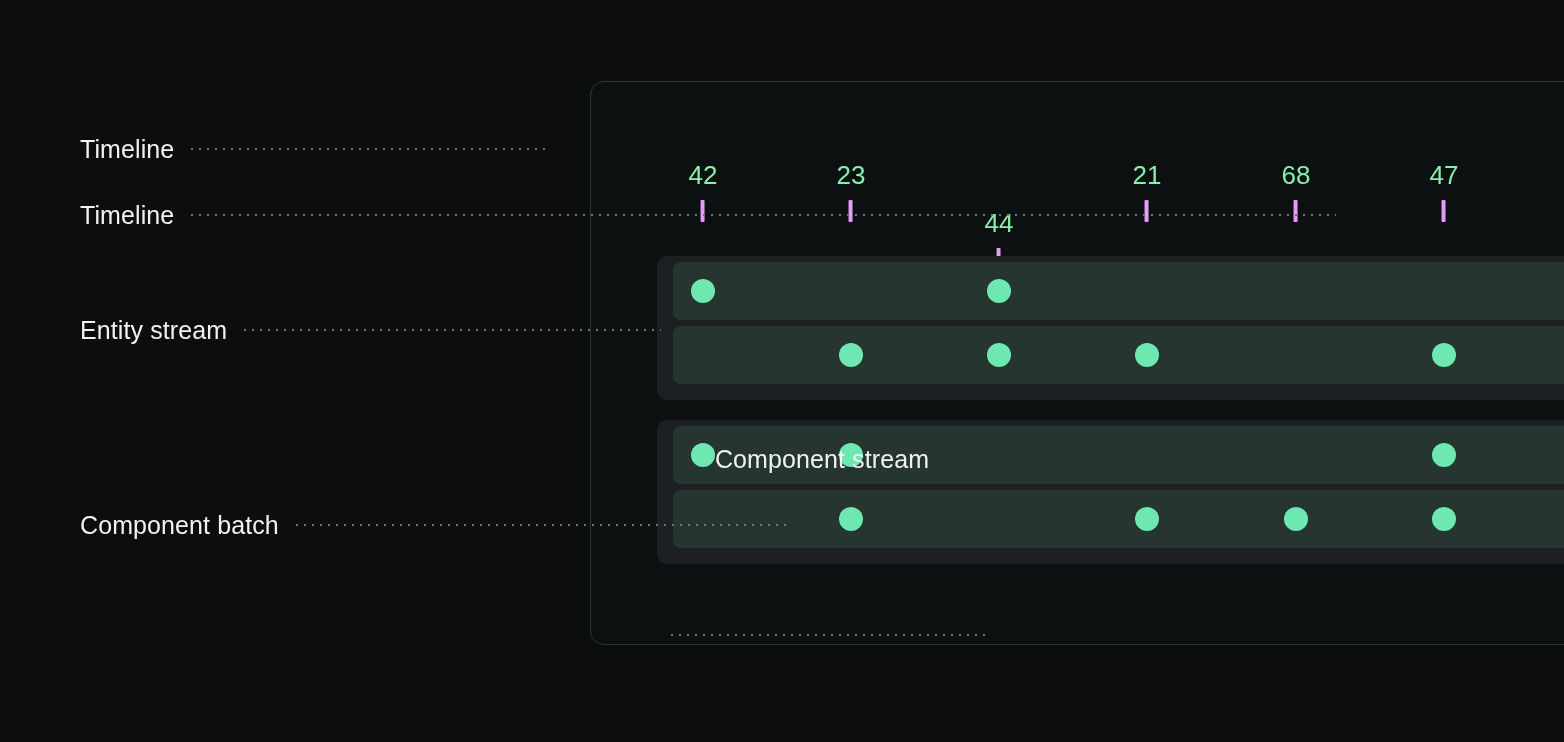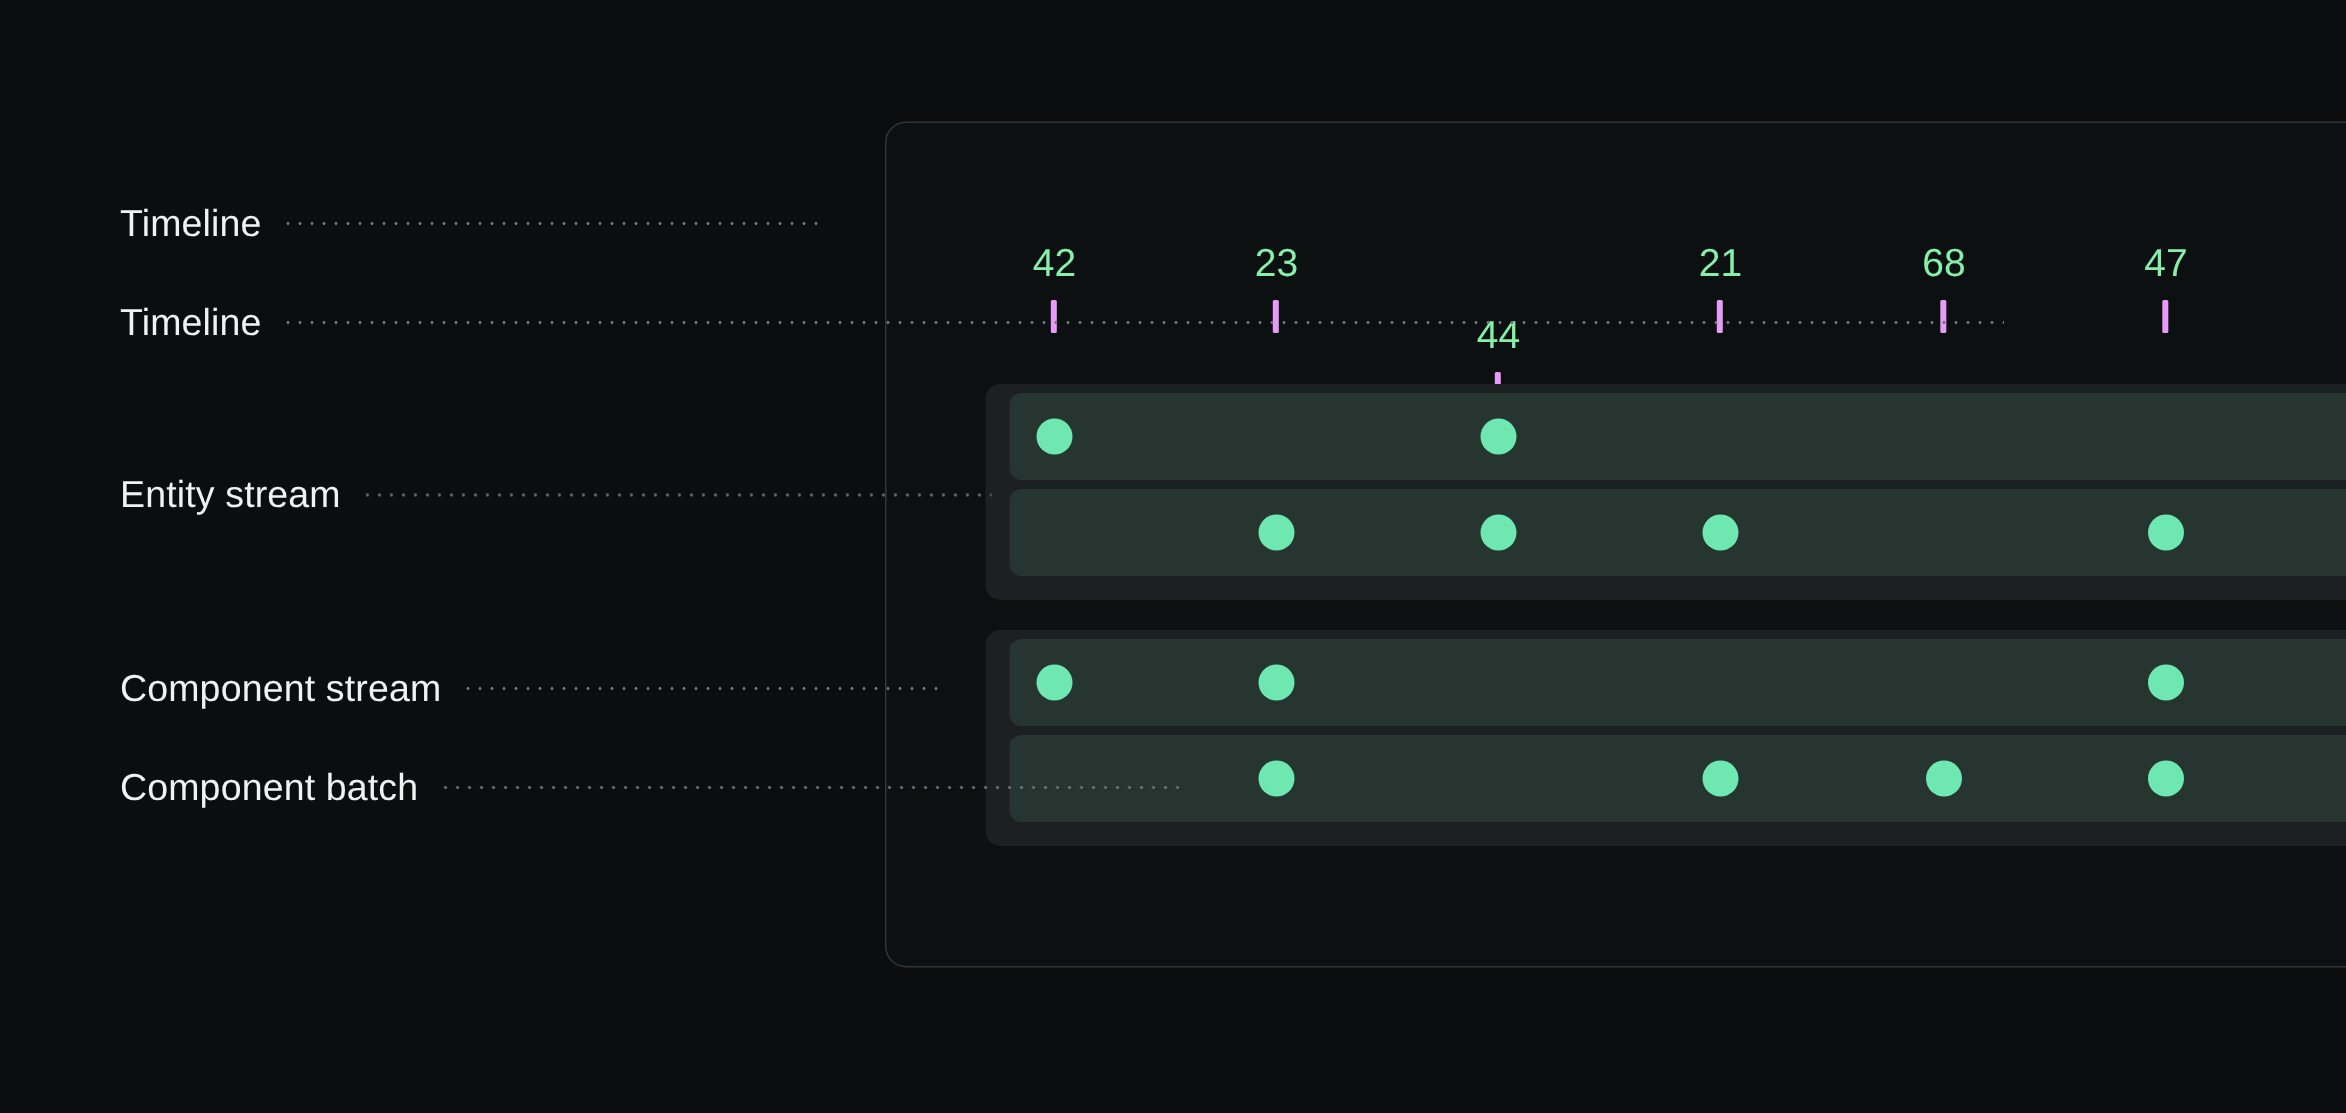--- a/index.html
+++ b/index.html
@@ -49,21 +49,21 @@
     background-position:left center;
   }
 
   
   #row-recording{ top:134px; }
   #row-recording .leader-dots{ width:358px; flex:0 0 358px; }
   #row-timeline { top:200px; }
   #row-timeline  .leader-dots{ width:1148px; flex:0 0 1148px; }
   #row-entity   { top:315px; }
   #row-entity   .leader-dots{ width:420px; flex:0 0 420px; }
-  #row-compstream{ top:444px; }
+  #row-compstream{ top:444px;flex-direction:column; }
   #row-compstream .leader-dots{ width:322px; flex:0 0 322px; }
   #row-compbatch{ top:510px;align-items:center; }
   #row-compbatch .leader-dots{ width:498px; flex:0 0 498px; }
 
   
   #ticks{ position:absolute; left:0; top:0; width:1564px; height:742px; }
   .tick-group{ position:absolute; top:160px; transform:translateX(-50%); text-align:center; }
   .tick-num{
     color:#86efac;
     font-size:26px;

